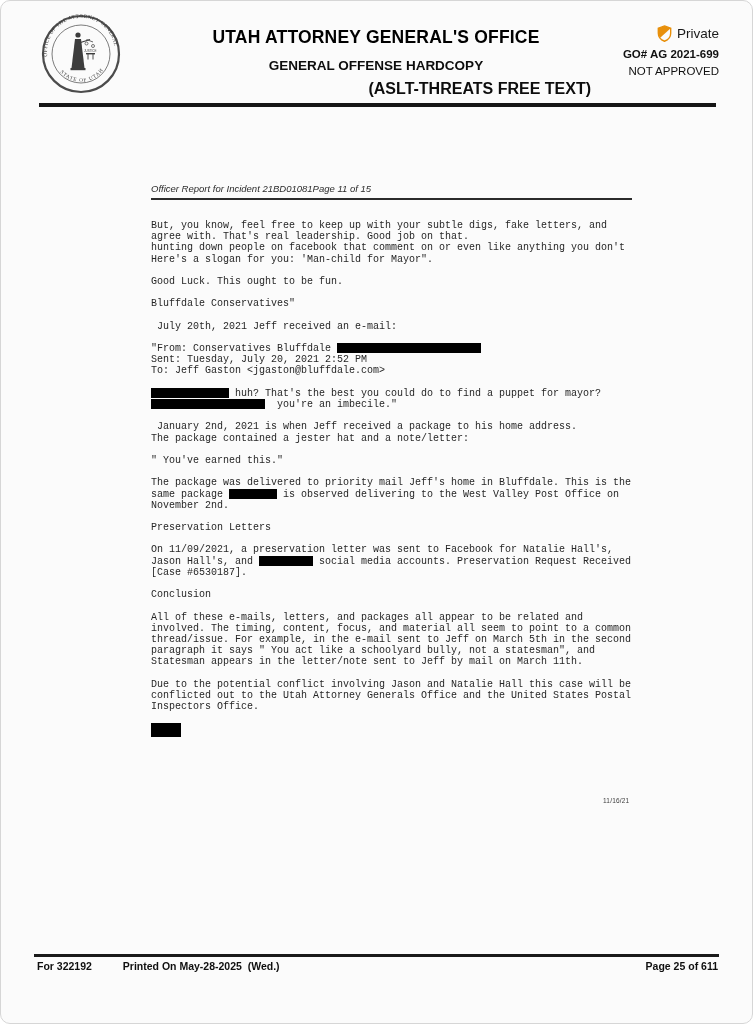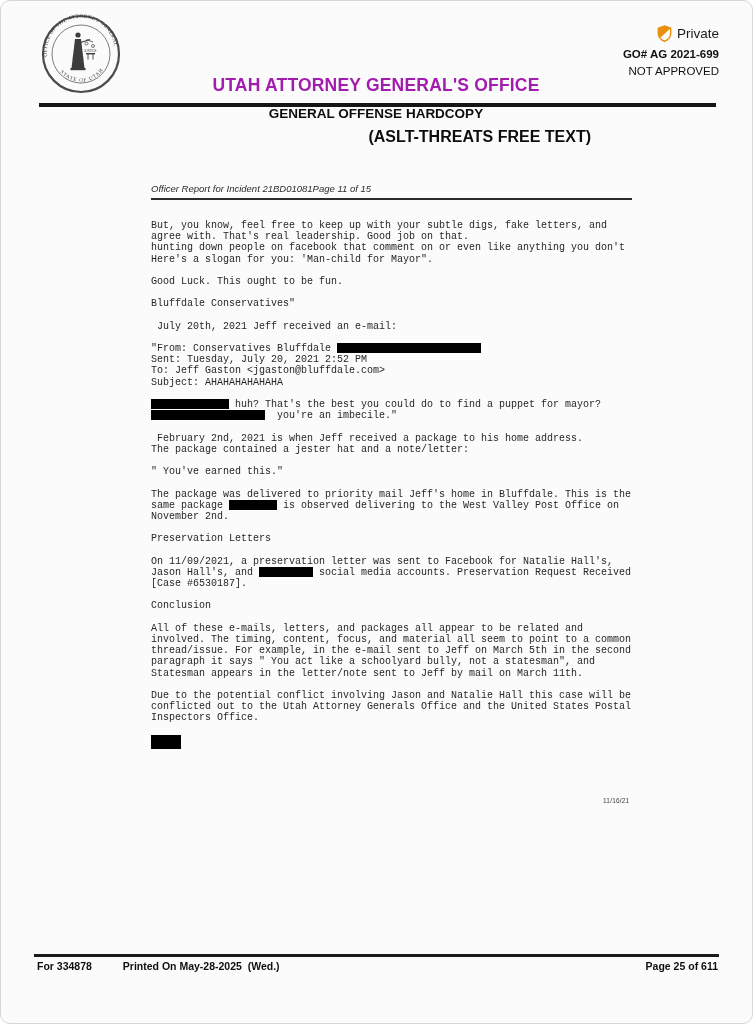--- a/index.html
+++ b/index.html
@@ -4,21 +4,21 @@
 <style>
   html,body{margin:0;padding:0;background:#fff;}
   .page{
     position:relative;width:753px;height:1024px;box-sizing:border-box;
     background:#fbfbfb;border:1px solid #d6d6d6;border-radius:10px;overflow:hidden;
     font-family:"Liberation Sans",sans-serif;color:#111;
   }
   
   .seal{position:absolute;left:38px;top:12px;}
   .header-center{position:absolute;top:26px;left:160px;width:430px;text-align:center;}
-  .doc-title{font-size:17.5px;font-weight:bold;letter-spacing:.2px;color:#a21caf;margin-top:48px;}
+  .doc-title{font-size:17.5px;font-weight:bold;letter-spacing:.2px;color:#000000;}
   .doc-subtitle{margin-top:10px;font-size:13.5px;font-weight:bold;color:#0d0d0d;}
   .doc-subnote{margin-top:7px;font-size:16px;font-weight:bold;color:#0d0d0d;text-align:right;}
   .header-right{position:absolute;top:24px;right:33px;text-align:right;}
   .private-row{display:flex;align-items:center;justify-content:flex-end;gap:5px;font-size:13.5px;color:#1a1a1a;}
   .go-number{margin-top:6px;font-size:11.5px;font-weight:bold;}
   .approval{margin-top:5px;font-size:11.5px;font-weight:normal;}
   .rule-thick{position:absolute;top:102px;left:38px;width:677px;height:3.5px;background:#151515;}
   
   .report-line{
     position:absolute;top:182px;left:150px;width:481px;
@@ -114,26 +114,25 @@
       <div class="bline">&nbsp;</div>
       <div class="bline">Good Luck. This ought to be fun.</div>
       <div class="bline">&nbsp;</div>
       <div class="bline">Bluffdale Conservatives"</div>
       <div class="bline">&nbsp;</div>
       <div class="bline"> July 20th, 2021 Jeff received an e-mail:</div>
       <div class="bline">&nbsp;</div>
       <div class="bline">"From: Conservatives Bluffdale <span class="redact" style="width: 24ch;"></span></div>
       <div class="bline">Sent: Tuesday, July 20, 2021 2:52 PM</div>
       <div class="bline">To: Jeff Gaston &lt;jgaston@bluffdale.com&gt;</div>
-      <div class="bline">Subject: AHAHAHAHAHAHA</div>
       <div class="bline">&nbsp;</div>
       <div class="bline"><span class="redact" style="width: 13ch;"></span> huh? That's the best you could do to find a puppet for mayor?</div>
       <div class="bline"><span class="redact" style="width: 19ch;"></span>  you're an imbecile."</div>
       <div class="bline">&nbsp;</div>
-      <div class="bline"> February 2nd, 2021 is when Jeff received a package to his home address.</div>
+      <div class="bline"> January 2nd, 2021 is when Jeff received a package to his home address.</div>
       <div class="bline">The package contained a jester hat and a note/letter:</div>
       <div class="bline">&nbsp;</div>
       <div class="bline">" You've earned this."</div>
       <div class="bline">&nbsp;</div>
       <div class="bline">The package was delivered to priority mail Jeff's home in Bluffdale. This is the</div>
       <div class="bline">same package <span class="redact" style="width: 8ch;"></span> is observed delivering to the West Valley Post Office on</div>
       <div class="bline">November 2nd.</div>
       <div class="bline">&nbsp;</div>
       <div class="bline">Preservation Letters</div>
       <div class="bline">&nbsp;</div>
@@ -154,20 +153,20 @@
       <div class="bline">Inspectors Office.</div>
       <div class="bline">&nbsp;</div>
       <div class="bline"><span class="redact tall" style="width: 30px;"></span></div>
     </div>
 
   <div class="side-date">11/16/21</div>
 
   <div class="footer-rule"></div>
   <div class="footer-row">
     <div class="footer-left">
-      <span>For 334878</span>
+      <span>For 322192</span>
       <span>Printed On May-28-2025  (Wed.)</span>
     </div>
     <span>Page 25 of 611</span>
   </div>
   <div class="grama">UT AGO GRAMA # 25-099.000160</div>
 
 </div>
 
 </body></html>

